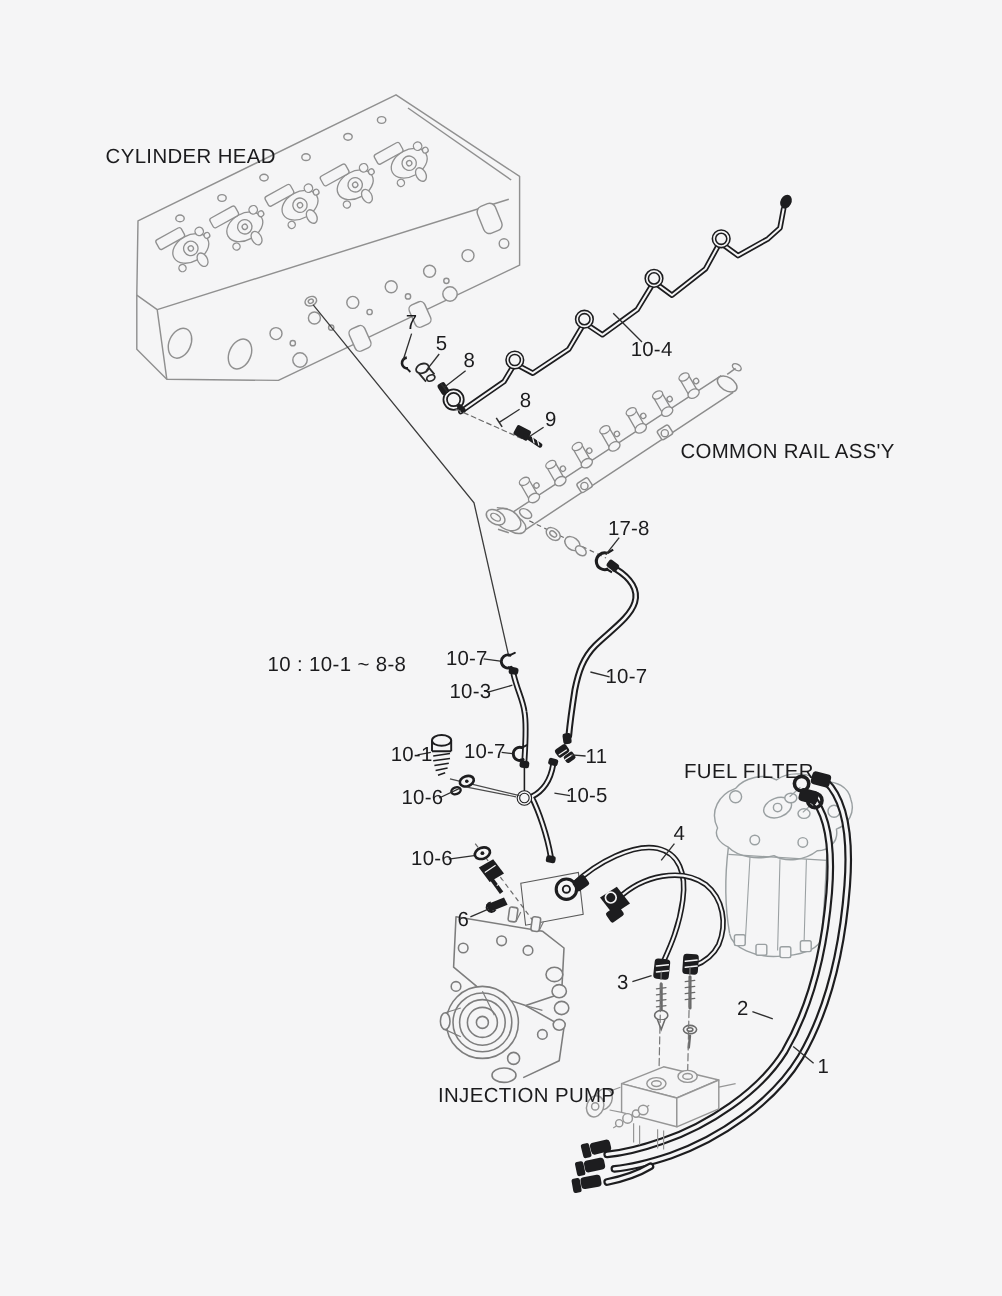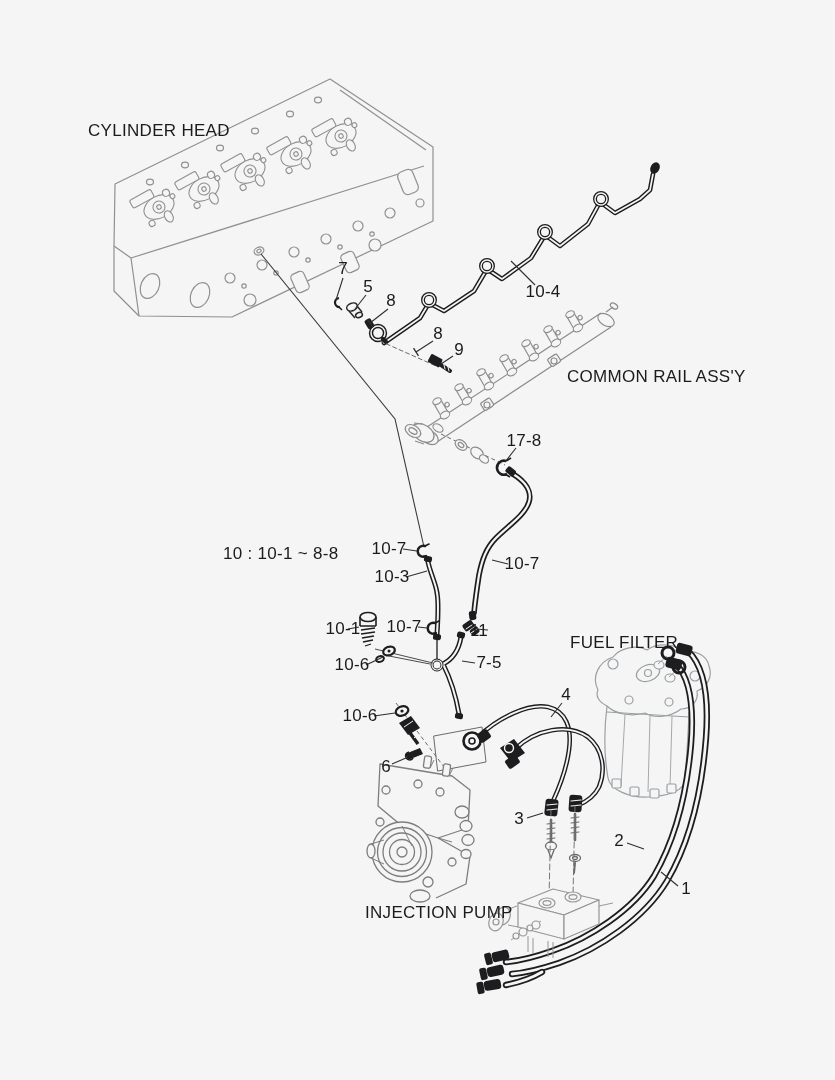--- a/index.html
+++ b/index.html
@@ -417,22 +417,22 @@
     <div class="callout" style="left: 391px; top: 301px;">8</div>
     <div class="callout" style="left: 438px; top: 334px;">8</div>
     <div class="callout" style="left: 459px; top: 350px;">9</div>
     <div class="callout" style="left: 543px; top: 292px;">10-4</div>
     <div class="callout" style="left: 524px; top: 441px;">17-8</div>
     <div class="callout" style="left: 389px; top: 549px;">10-7</div>
     <div class="callout" style="left: 392px; top: 577px;">10-3</div>
     <div class="callout" style="left: 522px; top: 564px;">10-7</div>
     <div class="callout" style="left: 343px; top: 629px;">10-1</div>
     <div class="callout" style="left: 404px; top: 627px;">10-7</div>
-    <div class="callout" style="left: 479px; top: 631px;">11</div>
+    <div class="callout" style="left: 497px; top: 631px;">11</div>
     <div class="callout" style="left: 352px; top: 665px;">10-6</div>
-    <div class="callout" style="left: 489px; top: 663px;">7-5</div>
+    <div class="callout" style="left: 489px; top: 663px;">10-5</div>
     <div class="callout" style="left: 360px; top: 716px;">10-6</div>
     <div class="callout" style="left: 386px; top: 767px;">6</div>
     <div class="callout" style="left: 566px; top: 695px;">4</div>
     <div class="callout" style="left: 519px; top: 819px;">3</div>
     <div class="callout" style="left: 619px; top: 841px;">2</div>
     <div class="callout" style="left: 686px; top: 889px;">1</div>
   </div>
 
 </body></html>

